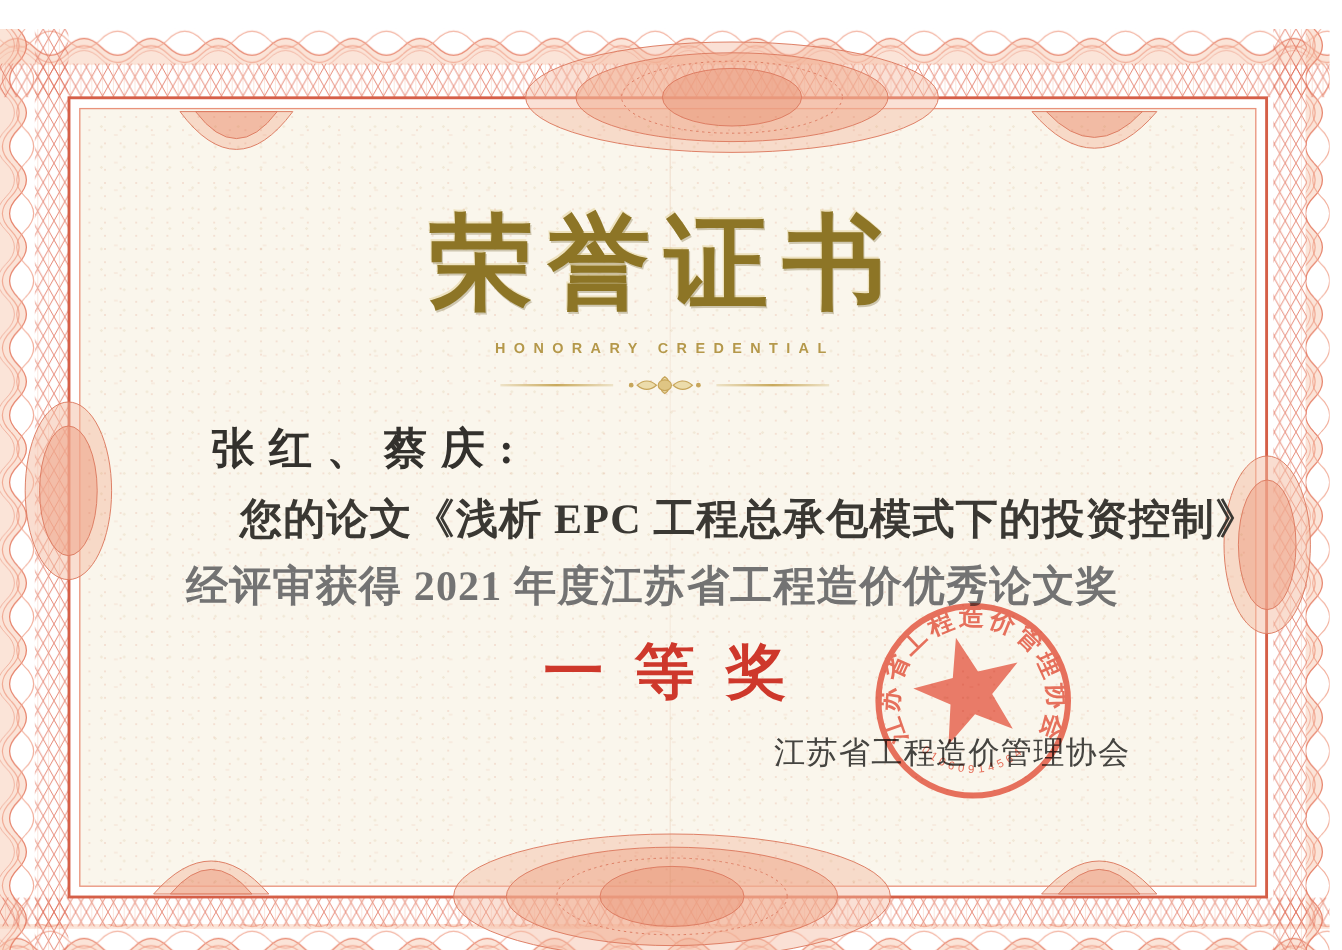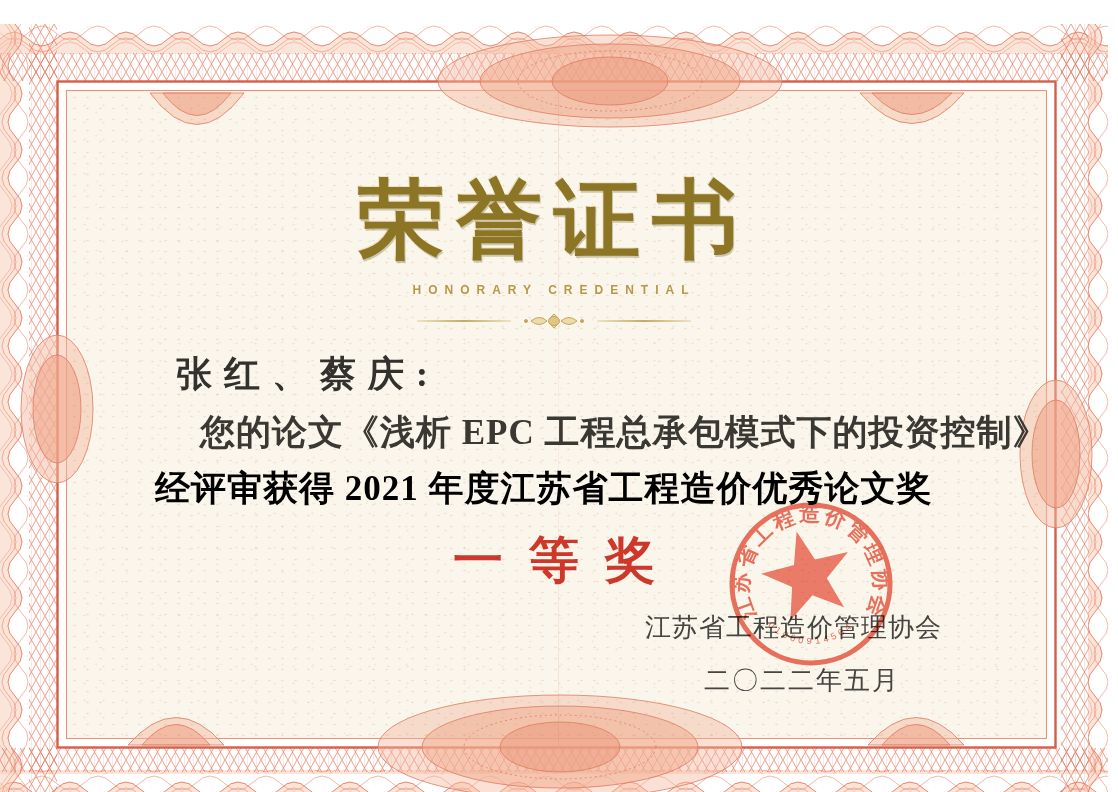--- a/index.html
+++ b/index.html
@@ -40,21 +40,21 @@
   .divider{
     position:absolute;z-index:3;left:0;right:0;top:286px;
     display:flex;align-items:center;justify-content:center;gap:10px;
   }
   .dline{display:block;width:94px;height:2px;
     background:linear-gradient(90deg,rgba(201,169,92,.25),#c9a95c,rgba(201,169,92,.25));}
   .recipients{
     left:176px;top:326px;font-size:36px;font-weight:600;color:#33312d;letter-spacing:12px;
   }
   .bodyline1{left:200px;top:385px;font-size:35px;font-weight:600;color:#3a3833;letter-spacing:1px;}
-  .bodyline2{left:155px;top:441px;font-size:35px;font-weight:600;color:#000000;letter-spacing:1px;}
+  .bodyline2{left:155px;top:441px;font-size:35px;font-weight:600;color:#737373;letter-spacing:1px;}
   .award{
     left:0;right:0;top:503px;text-align:center;
     font-size:50px;font-weight:bold;color:#ce382b;letter-spacing:26px;
     text-indent:26px; 
   }
   .issuer{left:645px;top:586px;font-size:26px;color:#454440;letter-spacing:1px;}
   .date{left:704px;top:639px;font-size:26px;color:#454440;letter-spacing:2px;}
   .seal{position:absolute;left:716px;top:465px;z-index:4;opacity:.88;mix-blend-mode:multiply;}
 </style>
 </head>
@@ -147,21 +147,20 @@
     </svg>
     <span class="dline"></span>
   </div>
 
   <div class="txt bodyline1">您的论文《浅析 EPC 工程总承包模式下的投资控制》</div>
   <div class="txt recipients">张红、蔡庆:</div>
   <div class="txt bodyline2">经评审获得 2021 年度江苏省工程造价优秀论文奖</div>
   <div class="txt award">一等奖</div>
 
   <div class="txt issuer">江苏省工程造价管理协会</div>
-  <div class="txt date">二〇二二年五月</div>
 
   <svg class="seal" width="190" height="190" viewBox="0 0 190 190" xmlns="http://www.w3.org/2000/svg" xmlns:xlink="http://www.w3.org/1999/xlink">
     <defs>
       <path id="sealTopArc" d="M40.4,126.5 A63,63 0 1 1 149.6,126.5"></path>
       <path id="sealBottomArc" d="M38.6,115.5 A60,60 0 0 0 151.4,115.5"></path>
     </defs>
     <circle cx="95" cy="95" r="79" fill="none" stroke="#e9614d" stroke-width="5"></circle>
     <polygon fill="#e9614d" fill-opacity="0.92" points="80.6,42.4 99.0,70.6 131.9,63.1 110.8,89.3 128.0,118.2 96.5,106.2 74.4,131.6 76.1,98.0 45.1,84.7 78.0,75.9"></polygon>
     <text font-size="21" font-weight="bold" fill="#e9614d" letter-spacing="3" font-family="Liberation Sans, DejaVu Sans, sans-serif">
       <textPath href="#sealTopArc" xlink:href="#sealTopArc" startOffset="50%" text-anchor="middle">江苏省工程造价管理协会</textPath>

